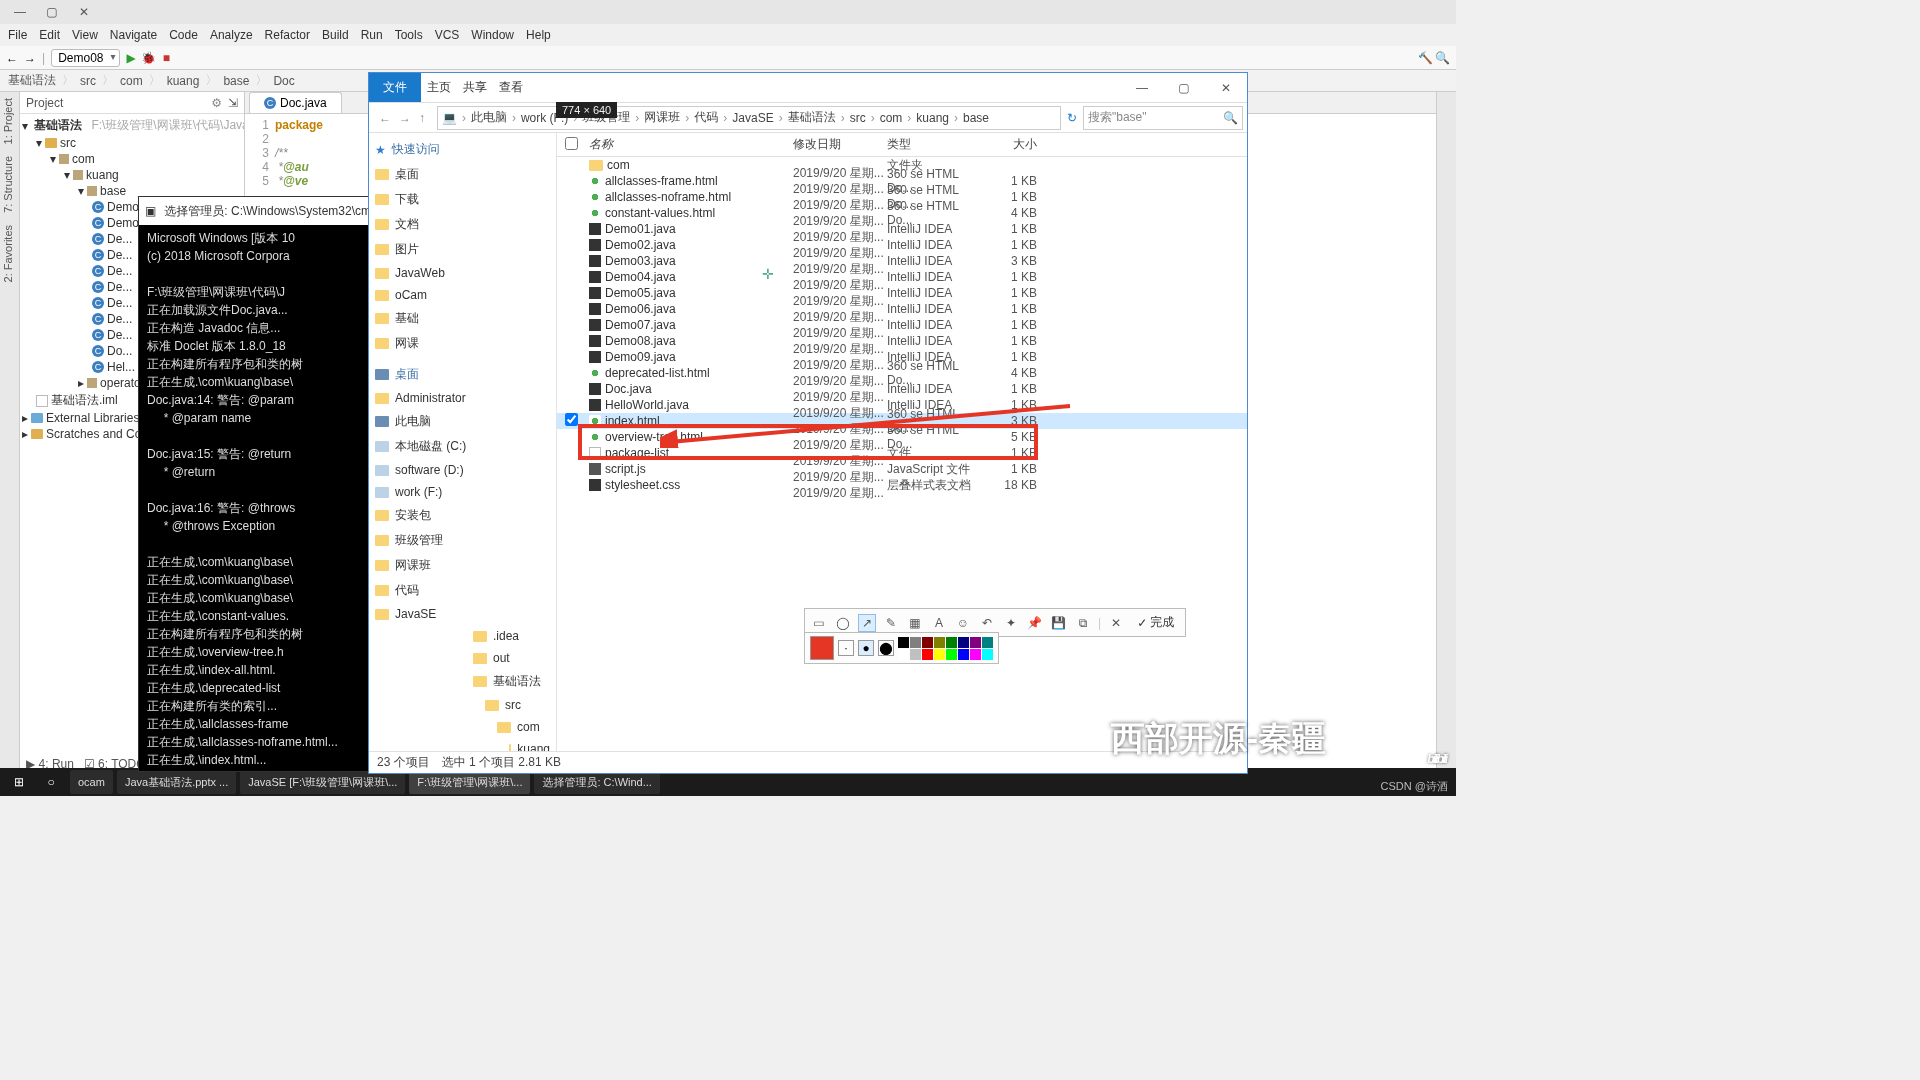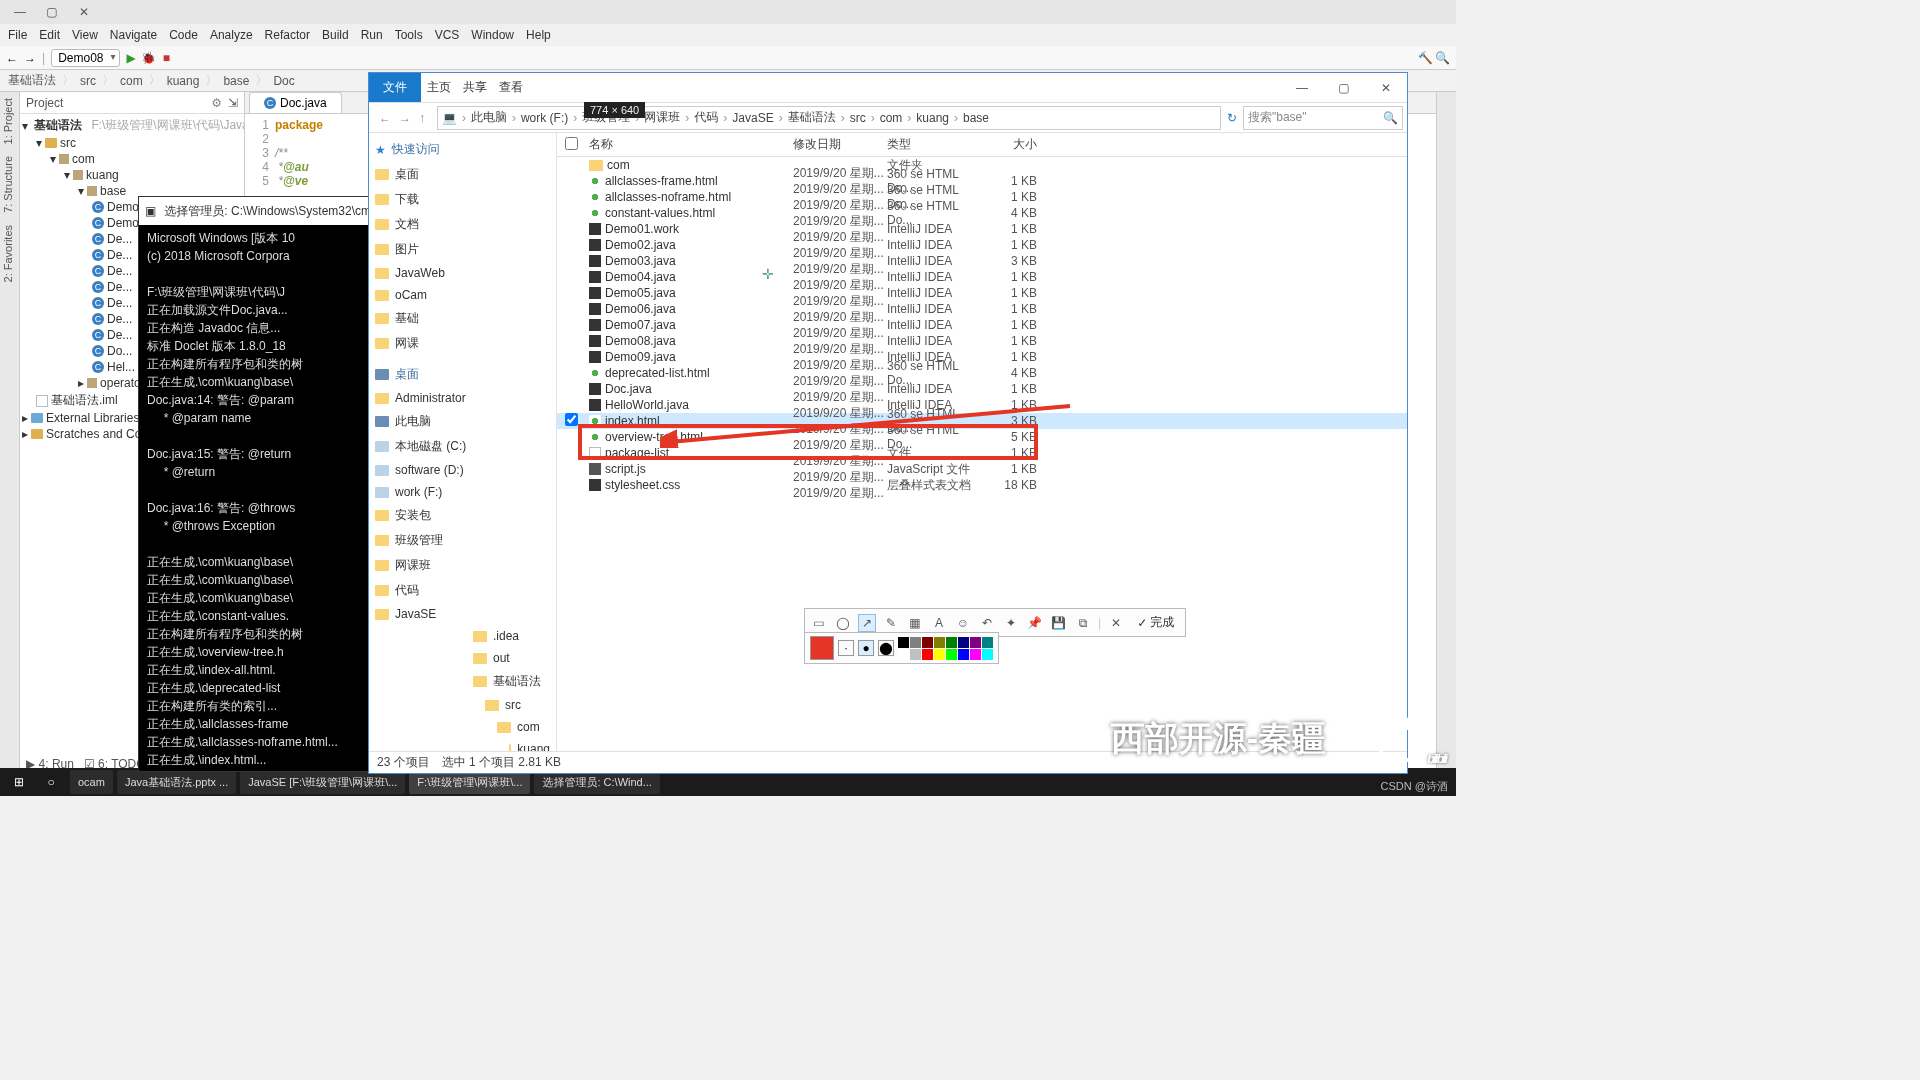--- a/index.html
+++ b/index.html
@@ -60,21 +60,21 @@
 .kw { color:#c28000; font-weight:bold;}
 .cmt { color:#8a8a8a; font-style:italic;}
 .doc-tag { color:#7a9e3e; font-weight:bold; font-style:italic;}
 
 
 .cmd { position:absolute; left:138px; top:196px; width:740px; height:576px; background:#000; color:#ddd; font-family:"NSimSun","SimSun",Consolas,monospace; font-size:14px; border:1px solid #333; z-index:2; overflow:hidden;}
 .cmd-title { height:28px; background:#fff; color:#333; display:flex; align-items:center; padding:0 6px; gap:8px;}
 .cmd-body { padding:4px 8px; line-height:18px; white-space:pre; }
 
 
-.explorer { position:absolute; left:368px; top:72px; width:1040px; height:702px; background:#fff; border:1px solid #4c8bd4; z-index:5; box-shadow:none;}
+.explorer { position:absolute; left:368px; top:72px; width:880px; height:702px; background:#fff; border:1px solid #4c8bd4; z-index:5; box-shadow:none;}
 .exp-titlebar { height:30px; background:#fff; display:flex; align-items:center; border-bottom:1px solid #ddd;}
 .exp-titlebar .tab-file { background:#1979ca; color:#fff; padding:6px 14px; height:100%; display:flex; align-items:center;}
 .exp-titlebar .tab-plain { padding:6px 6px; color:#333;}
 .exp-winctl { margin-left:auto; display:flex;}
 .exp-winctl div { width:42px; height:28px; display:flex; align-items:center; justify-content:center; color:#555;}
 .exp-crumb { height:30px; display:flex; align-items:center; border-bottom:1px solid #e0e0e0; padding:0 4px; gap:6px;}
 .exp-crumb .arrows { display:flex; gap:8px; padding:0 6px; color:#888;}
 .breadc { flex:1; border:1px solid #ccc; height:24px; display:flex; align-items:center; padding:0 4px; gap:2px; color:#444; overflow:hidden;}
 .breadc span.sep{ color:#999; padding:0 3px;}
 .searchbox { width:160px; height:24px; border:1px solid #ccc; display:flex; align-items:center; padding:0 4px; color:#888;}
@@ -84,21 +84,21 @@
 .exp-left .grp.hd { color:#3a6ea5;}
 .ind-a{padding-left:8px;} .ind-b{padding-left:22px;} .ind-c{padding-left:36px;} .ind-d{padding-left:50px;} .ind-e{padding-left:64px;} .ind-f{padding-left:78px;} .ind-g{padding-left:92px;}
 .ic-yfld{width:14px;height:11px;background:#f8d477;display:inline-block;border-radius:1px;}
 .ic-drv{width:14px;height:11px;background:#bcd2e6;display:inline-block;border-radius:1px;}
 .ic-pc{width:14px;height:11px;background:#6a8db4;display:inline-block;border-radius:1px;}
 .ic-star{color:#2f7dd1;}
 
 .exp-right { flex:1; position:relative;}
 .col-head { height:24px; display:flex; align-items:center; border-bottom:1px solid #e0e0e0; color:#444;}
 .col-head .cb { width:28px; text-align:center;}
-.col-head .c-name{flex:0 0 208px; padding-left:4px;}
+.col-head .c-name{flex:0 0 208px; padding-left:4px;font-style:italic;}
 .col-head .c-date{flex:0 0 94px;}
 .col-head .c-type{flex:0 0 100px;}
 .col-head .c-size{flex:0 0 60px; text-align:right; padding-right:10px;}
 .flist { position:absolute; top:24px; left:0; right:0; bottom:0; overflow:auto;}
 .frow { display:flex; align-items:center; height:16px; padding:0; color:#333;}
 .frow .cb{width:28px; text-align:center;}
 .frow .c-name{flex:0 0 208px; display:flex; align-items:center; gap:4px; padding-left:4px;}
 .frow .c-date{flex:0 0 94px; color:#555;margin-top:16px;}
 .frow .c-type{flex:0 0 100px; color:#555;}
 .frow .c-size{flex:0 0 60px; text-align:right; padding-right:10px; color:#555;}
@@ -106,21 +106,21 @@
 .ic-ij{width:12px;height:12px;background:#333;display:inline-block;}
 .ic-txt{width:12px;height:12px;border:1px solid #bbb;display:inline-block;}
 .ic-js{width:12px;height:12px;background:#555;display:inline-block;}
 .exp-status { position:absolute; bottom:0; left:0; right:0; height:22px; border-top:1px solid #e0e0e0; display:flex; align-items:center; padding:0 8px; color:#444;}
 
 
 .redbox { position:absolute; border:4px solid #e53525; z-index:10; pointer-events:none;}
 .redarrow { position:absolute; z-index:11; pointer-events:none;}
 
 
-.dim-tag { position:absolute; left:556px; top:102px; background:#222; color:#eee; padding:2px 6px; font-size:11px; z-index:20;margin-left:28px;}
+.dim-tag { position:absolute; left:556px; top:102px; background:#222; color:#eee; padding:2px 6px; font-size:11px; z-index:20;}
 
 
 .snip { position:absolute; left:804px; top:608px; z-index:15; background:#fcfcfc; border:1px solid #bbb; display:flex; align-items:center; padding:3px 5px; gap:6px;}
 .snip .tool{width:18px;height:18px;display:inline-flex;align-items:center;justify-content:center;color:#555;border:1px solid transparent;}
 .snip .tool.active{background:#dbeeff;border-color:#8fbde6;}
 .snip .done{padding:2px 6px; color:#333; display:flex; align-items:center; gap:3px;}
 .palette { position:absolute; left:804px; top:632px; z-index:15; background:#fcfcfc; border:1px solid #bbb; padding:3px 5px; display:flex; align-items:center; gap:4px;}
 .palette .cur { width:24px;height:24px;border:1px solid #999;}
 .palette .dotsize{width:16px;height:16px;border:1px solid #999;display:inline-flex;align-items:center;justify-content:center;}
 .swatch{width:11px;height:11px;display:inline-block;}
@@ -601,21 +601,21 @@
                 <span>constant-values.html</span>
               </div>
               <div class="c-date">2019/9/20 星期...</div>
               <div class="c-type">360 se HTML Do...</div>
               <div class="c-size">4 KB</div>
             </div>
             <div class="frow">
               <div class="cb"></div>
               <div class="c-name">
                 <span class="ic-ij"></span>
-                <span>Demo01.work</span>
+                <span>Demo01.java</span>
               </div>
               <div class="c-date">2019/9/20 星期...</div>
               <div class="c-type">IntelliJ IDEA</div>
               <div class="c-size">1 KB</div>
             </div>
             <div class="frow">
               <div class="cb"></div>
               <div class="c-name">
                 <span class="ic-ij"></span>
                 <span>Demo02.java</span>

